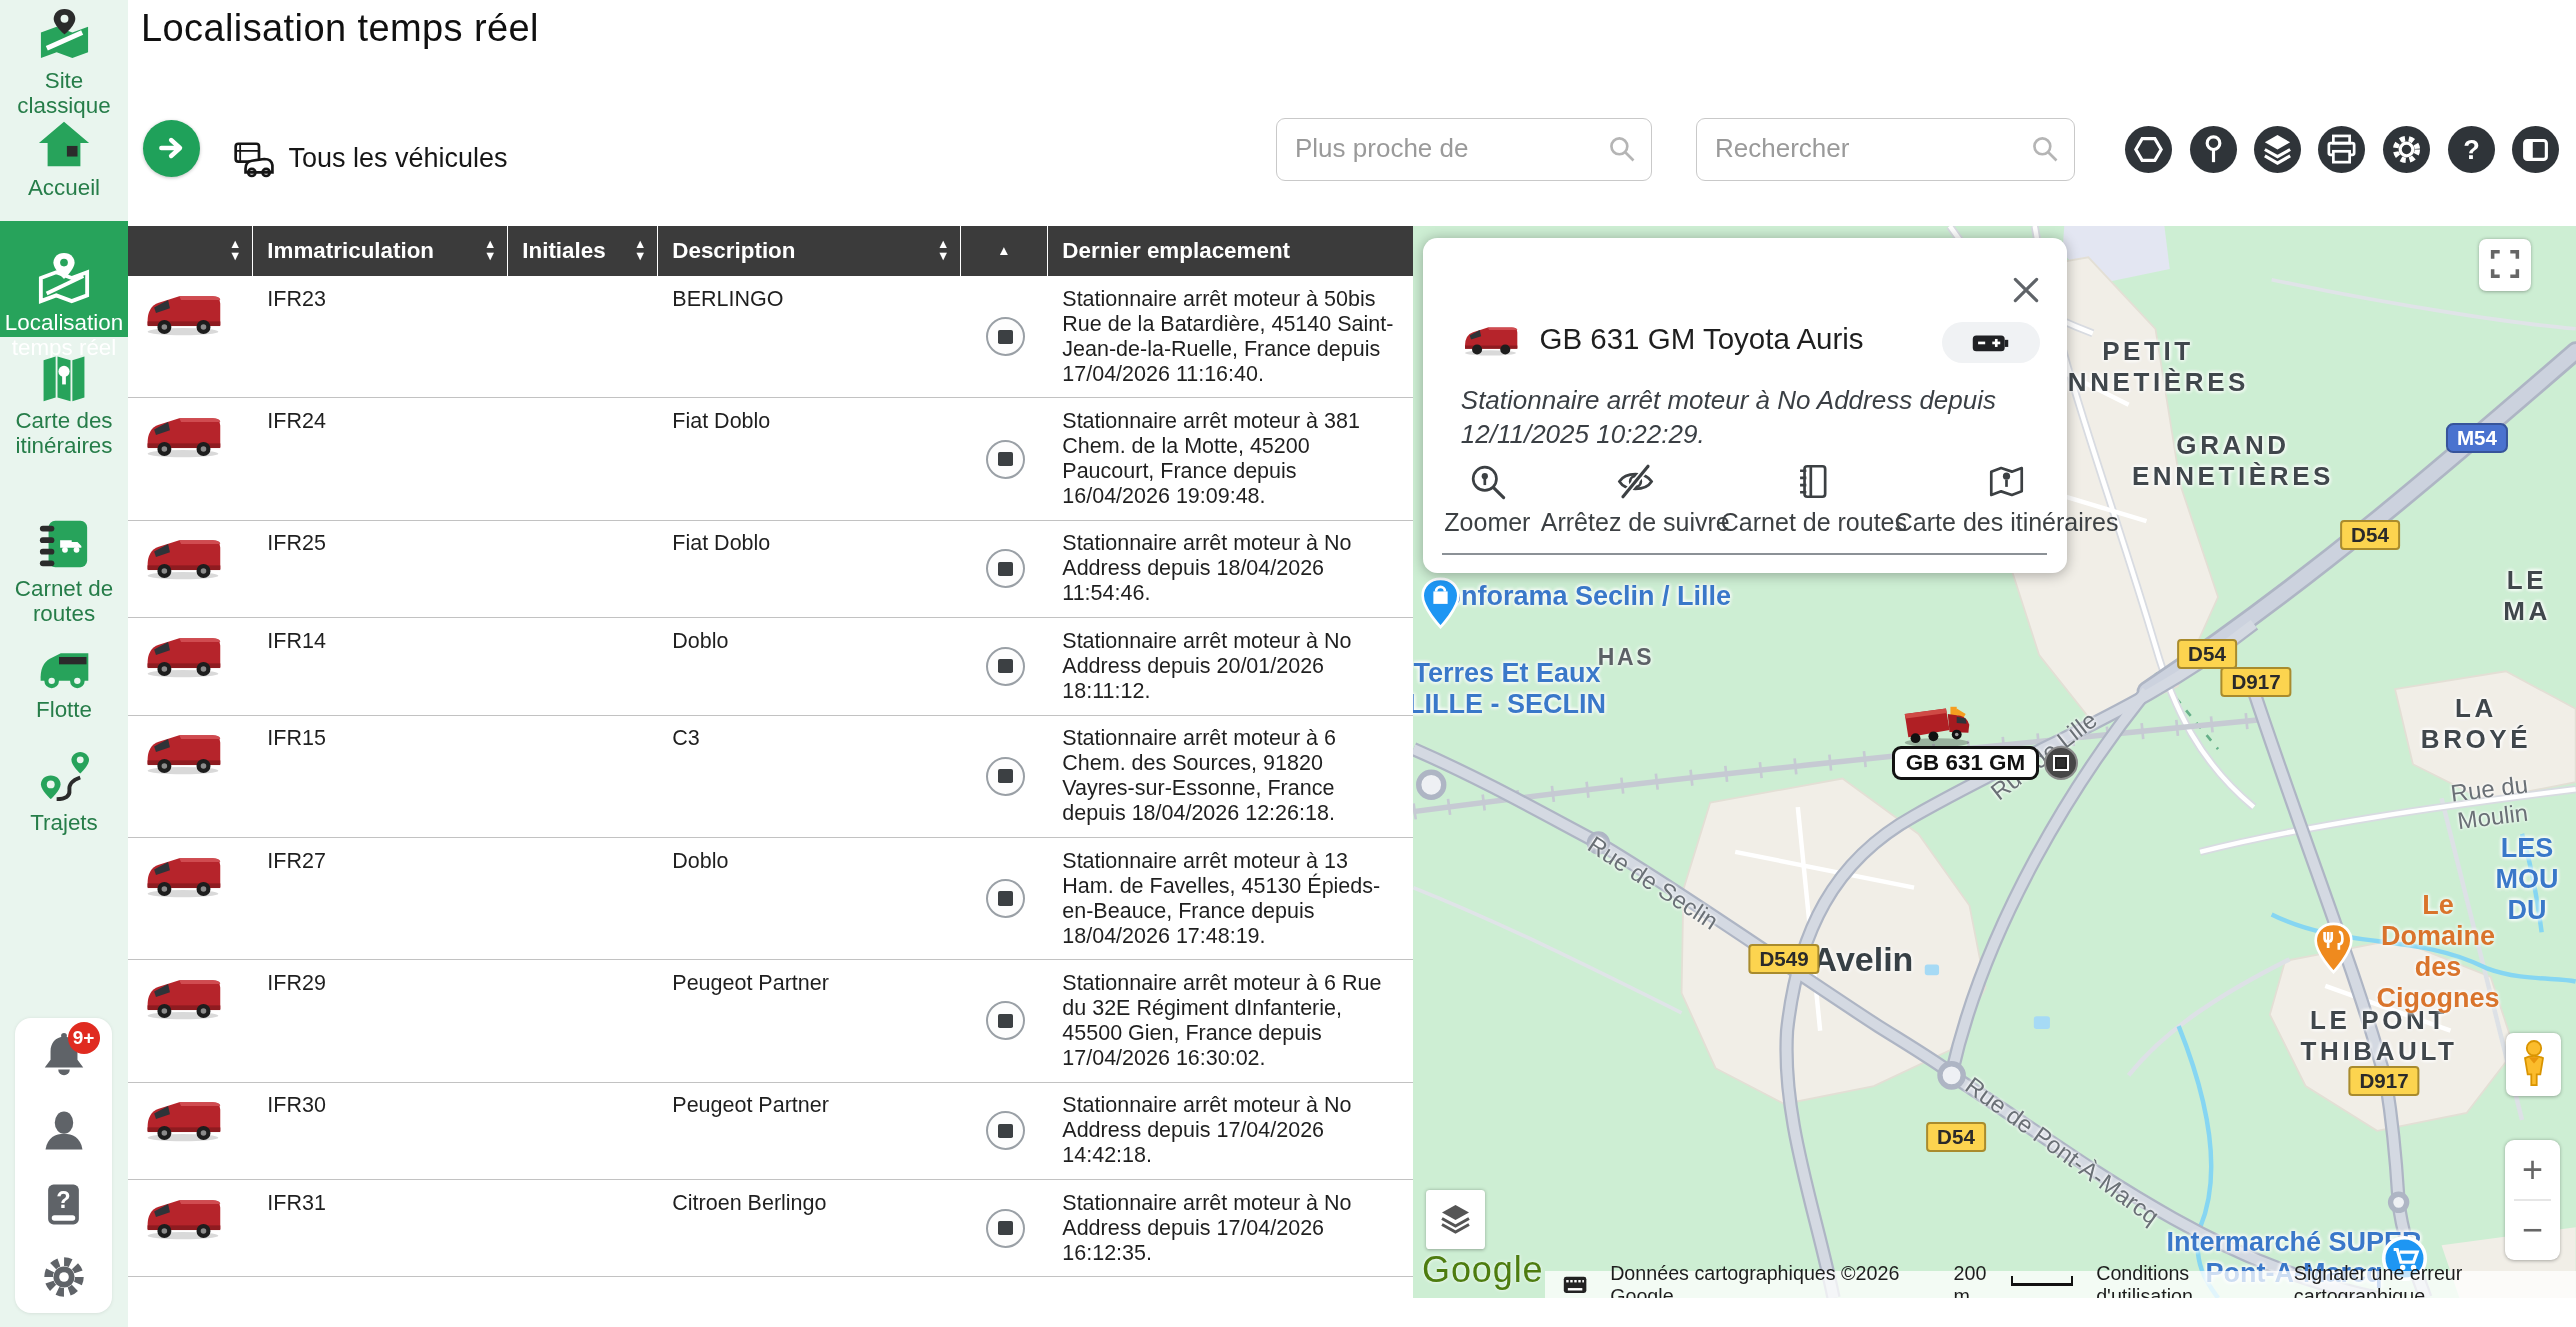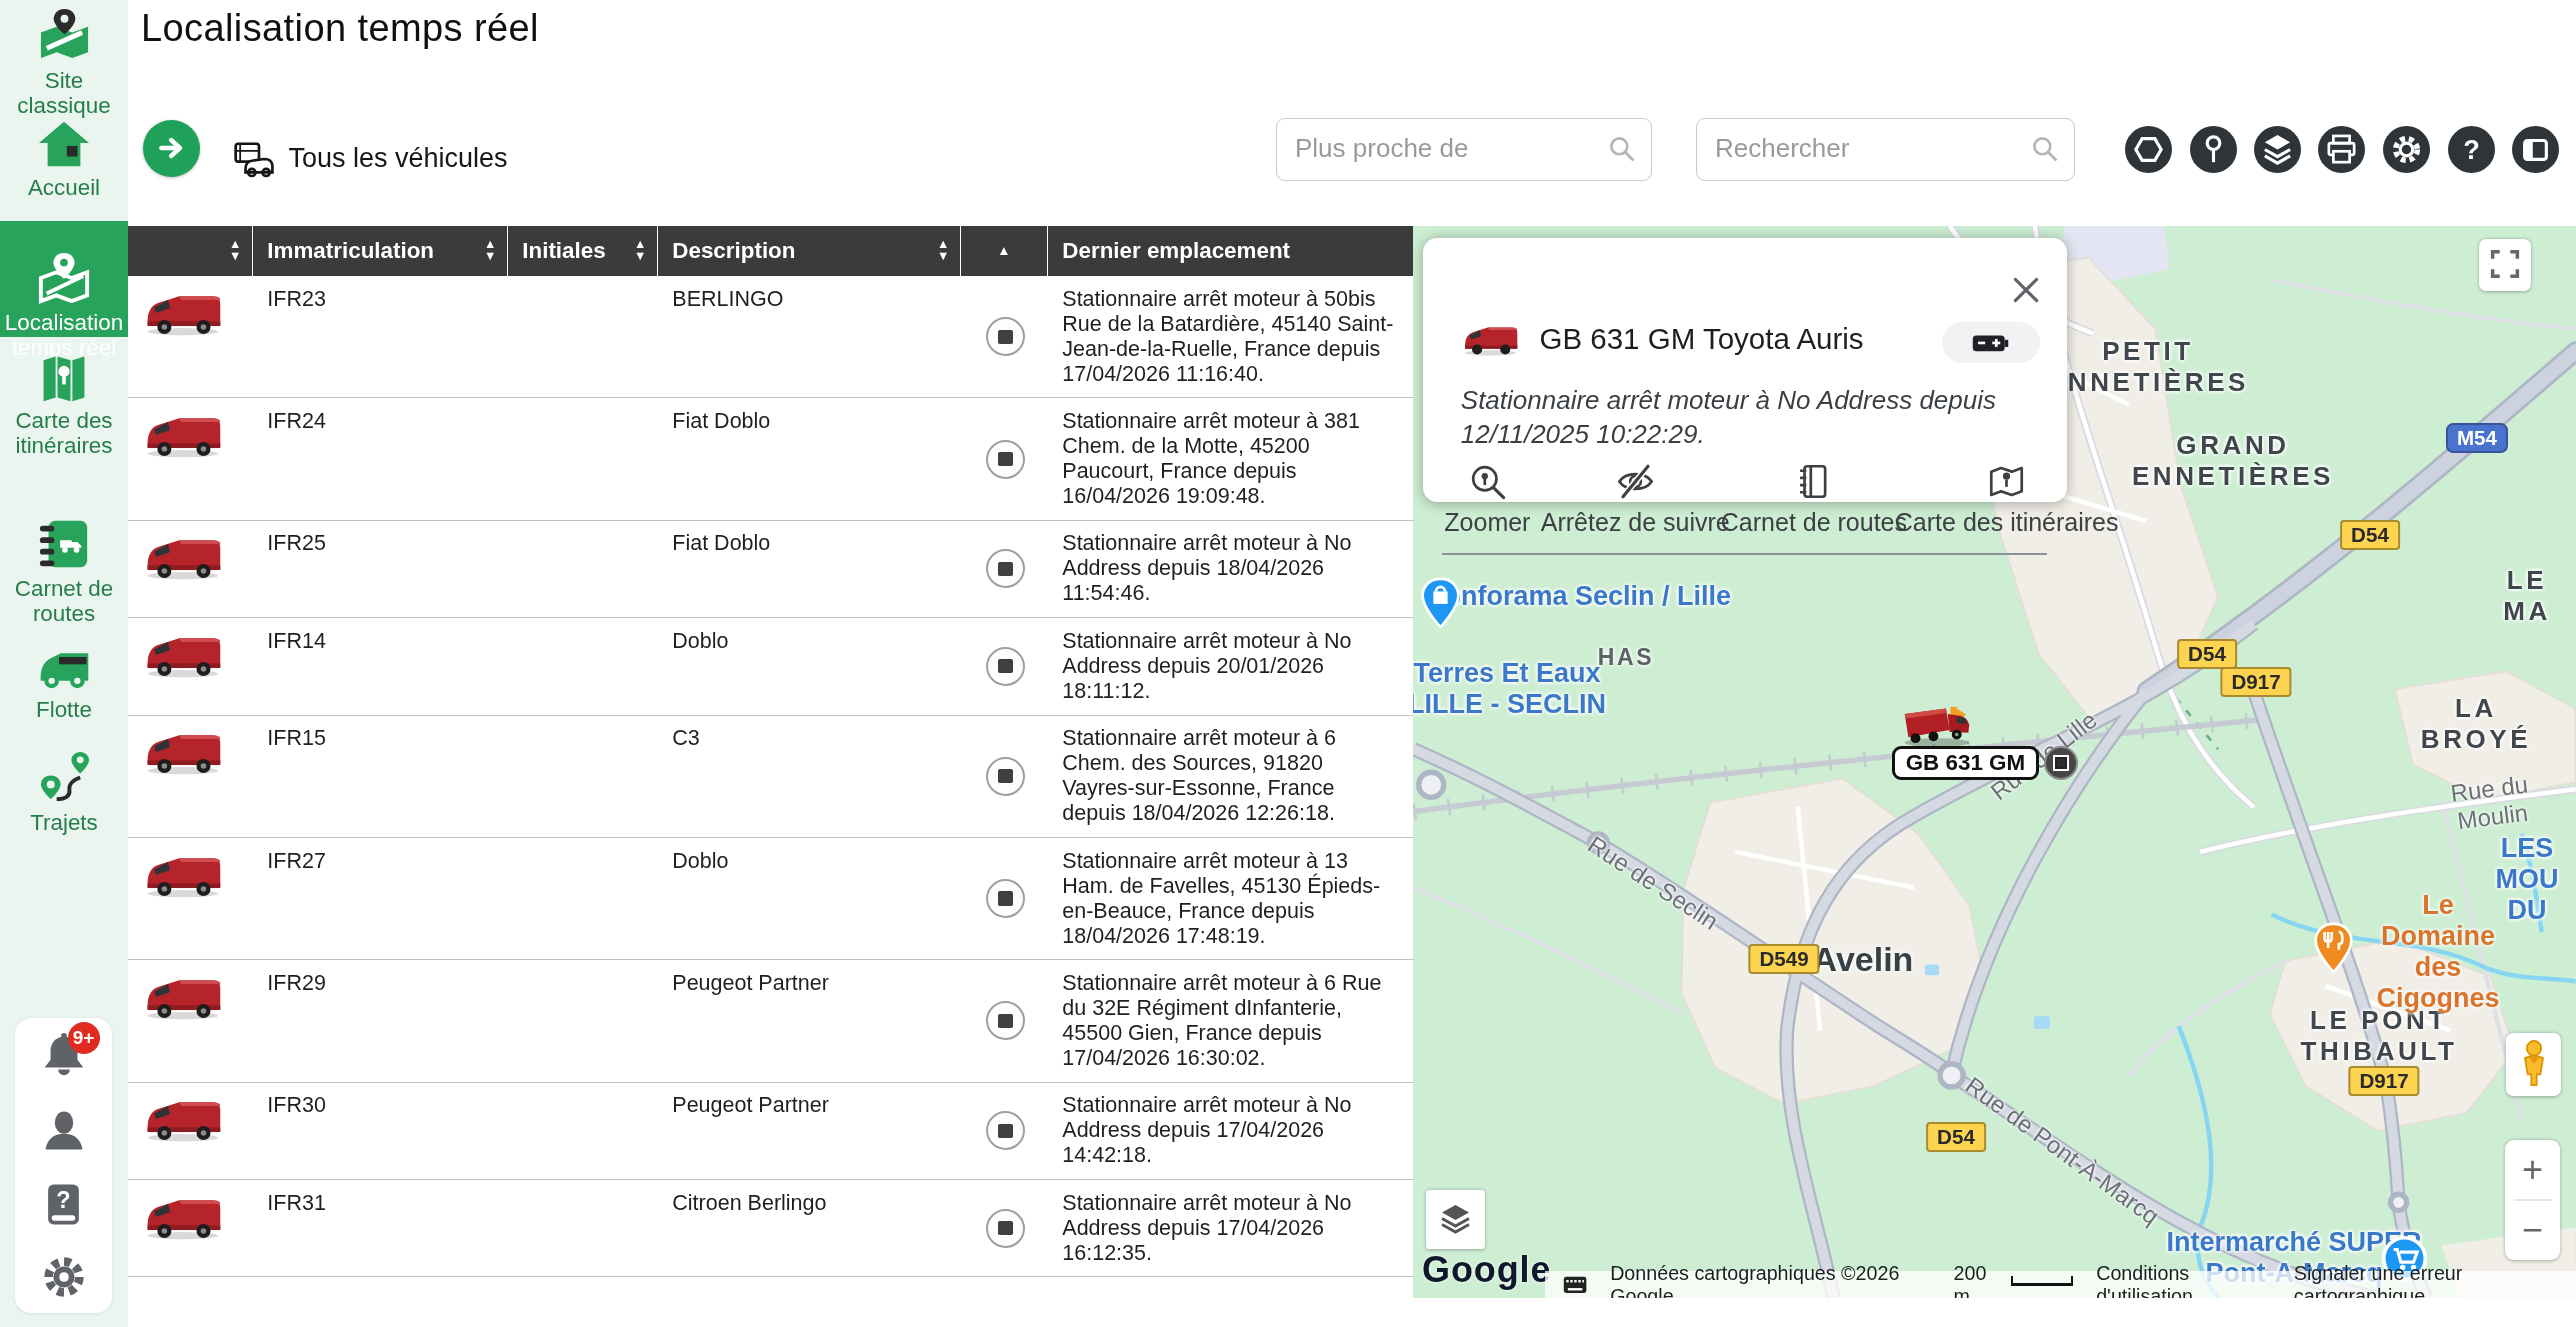--- a/index.html
+++ b/index.html
@@ -58,35 +58,35 @@
   .map-btn { position:absolute; background:#fff; border:none; border-radius:7.2px; box-shadow:0 0.9px 3.6px rgba(0,0,0,.3); cursor:pointer; }
 
   
   #veh-marker { position:absolute; left:488px; top:479px; cursor:pointer; }
   #veh-plate { position:absolute; left:479px; top:520px; display:flex; align-items:center; gap:5.4px; cursor:pointer; }
   #veh-plate .plate { background:#fff; border:3.6px solid #111; border-radius:9px; font-size:22.4px; font-weight:600; color:#111; padding:0.9px 10.7px; }
   .stop-mini { width:34px; height:34px; border-radius:50%; background:#474747; border:2.7px solid #8b8b8b; display:flex; align-items:center; justify-content:center; }
   .stop-mini .sq { width:11.6px; height:11.6px; background:#fff; border:2.7px solid #222; background:#2e2e2e; outline:2.7px solid #fff; outline-offset:0; }
 
   
-  #popup { position:absolute; left:9.8px; top:11.6px; width:644px; height:264px; background:#fff; border-radius:14.3px; box-shadow:0 1.8px 12.5px rgba(0,0,0,.3); }
+  #popup { position:absolute; left:9.8px; top:11.6px; width:644px; height:335px; background:#fff; border-radius:14.3px; box-shadow:0 1.8px 12.5px rgba(0,0,0,.3); }
   #popup-close { position:absolute; right:23px; top:36px; width:36px; height:36px; border:none; background:transparent; cursor:pointer; }
   #popup-head { position:absolute; left:38px; top:82px; display:flex; align-items:center; gap:19.7px; }
   #popup-title { font-size:29.5px; color:#1e1e1e; }
   #popup-batt { position:absolute; right:27px; top:84px; width:98px; height:41px; border-radius:21.5px; background:#f0f2f4; border:none; cursor:pointer; display:flex; align-items:center; justify-content:center; }
   #popup-status { position:absolute; left:38px; top:145px; width:577px; font-size:26px; font-style:italic; color:#3a3f44; line-height:34px; }
   .pp-action { position:absolute; top:222px; display:flex; flex-direction:column; align-items:center; gap:5.4px; background:none; border:none; cursor:pointer; }
   .pp-action .al { font-size:25px; color:#3c4043; white-space:nowrap; }
   #popup hr { position:absolute; left:19.7px; right:19.7px; top:315px; border:none; border-top:2.7px solid #8b9196; }
 
   
   #attrib { position:absolute; left:132px; right:0; bottom:0; height:27px; background:rgba(255,255,255,.75); display:flex; align-items:center; gap:23px; padding:0 9px 0 18px; font-size:19.7px; color:#1d1d1d; }
   #attrib .lnk { cursor:pointer; }
   #scalebar { width:70px; height:10.7px; border-left:2.7px solid #111; border-right:2.7px solid #111; border-bottom:3.6px solid #111; margin-top:-7.2px; }
-  #google-logo { position:absolute; left:9px; bottom:7.2px; font-size:36px; font-weight:bold; color:#0f172a; letter-spacing:0.9px; text-shadow:0 0 3.6px #fff; }
+  #google-logo { position:absolute; left:9px; bottom:7.2px; font-size:36px; font-weight:normal; color:#4d7c0f; letter-spacing:0.9px; text-shadow:0 0 3.6px #fff; }
 
   #zoomctrl { position:absolute; left:1092px; top:914px; width:55px; height:120px; background:#fff; border-radius:9px; box-shadow:0 0.9px 3.6px rgba(0,0,0,.3); display:flex; flex-direction:column; }
   #zoomctrl button { flex:1; border:none; background:none; font-size:36px; color:#666; cursor:pointer; line-height:1; }
   #zoomctrl .div { height:1.8px; background:#e6e6e6; margin:0 9px; }
 </style>
 </head>
 <body>
 
 <nav id="sidebar">
   <div class="side-item" style="top:7.2px;">

